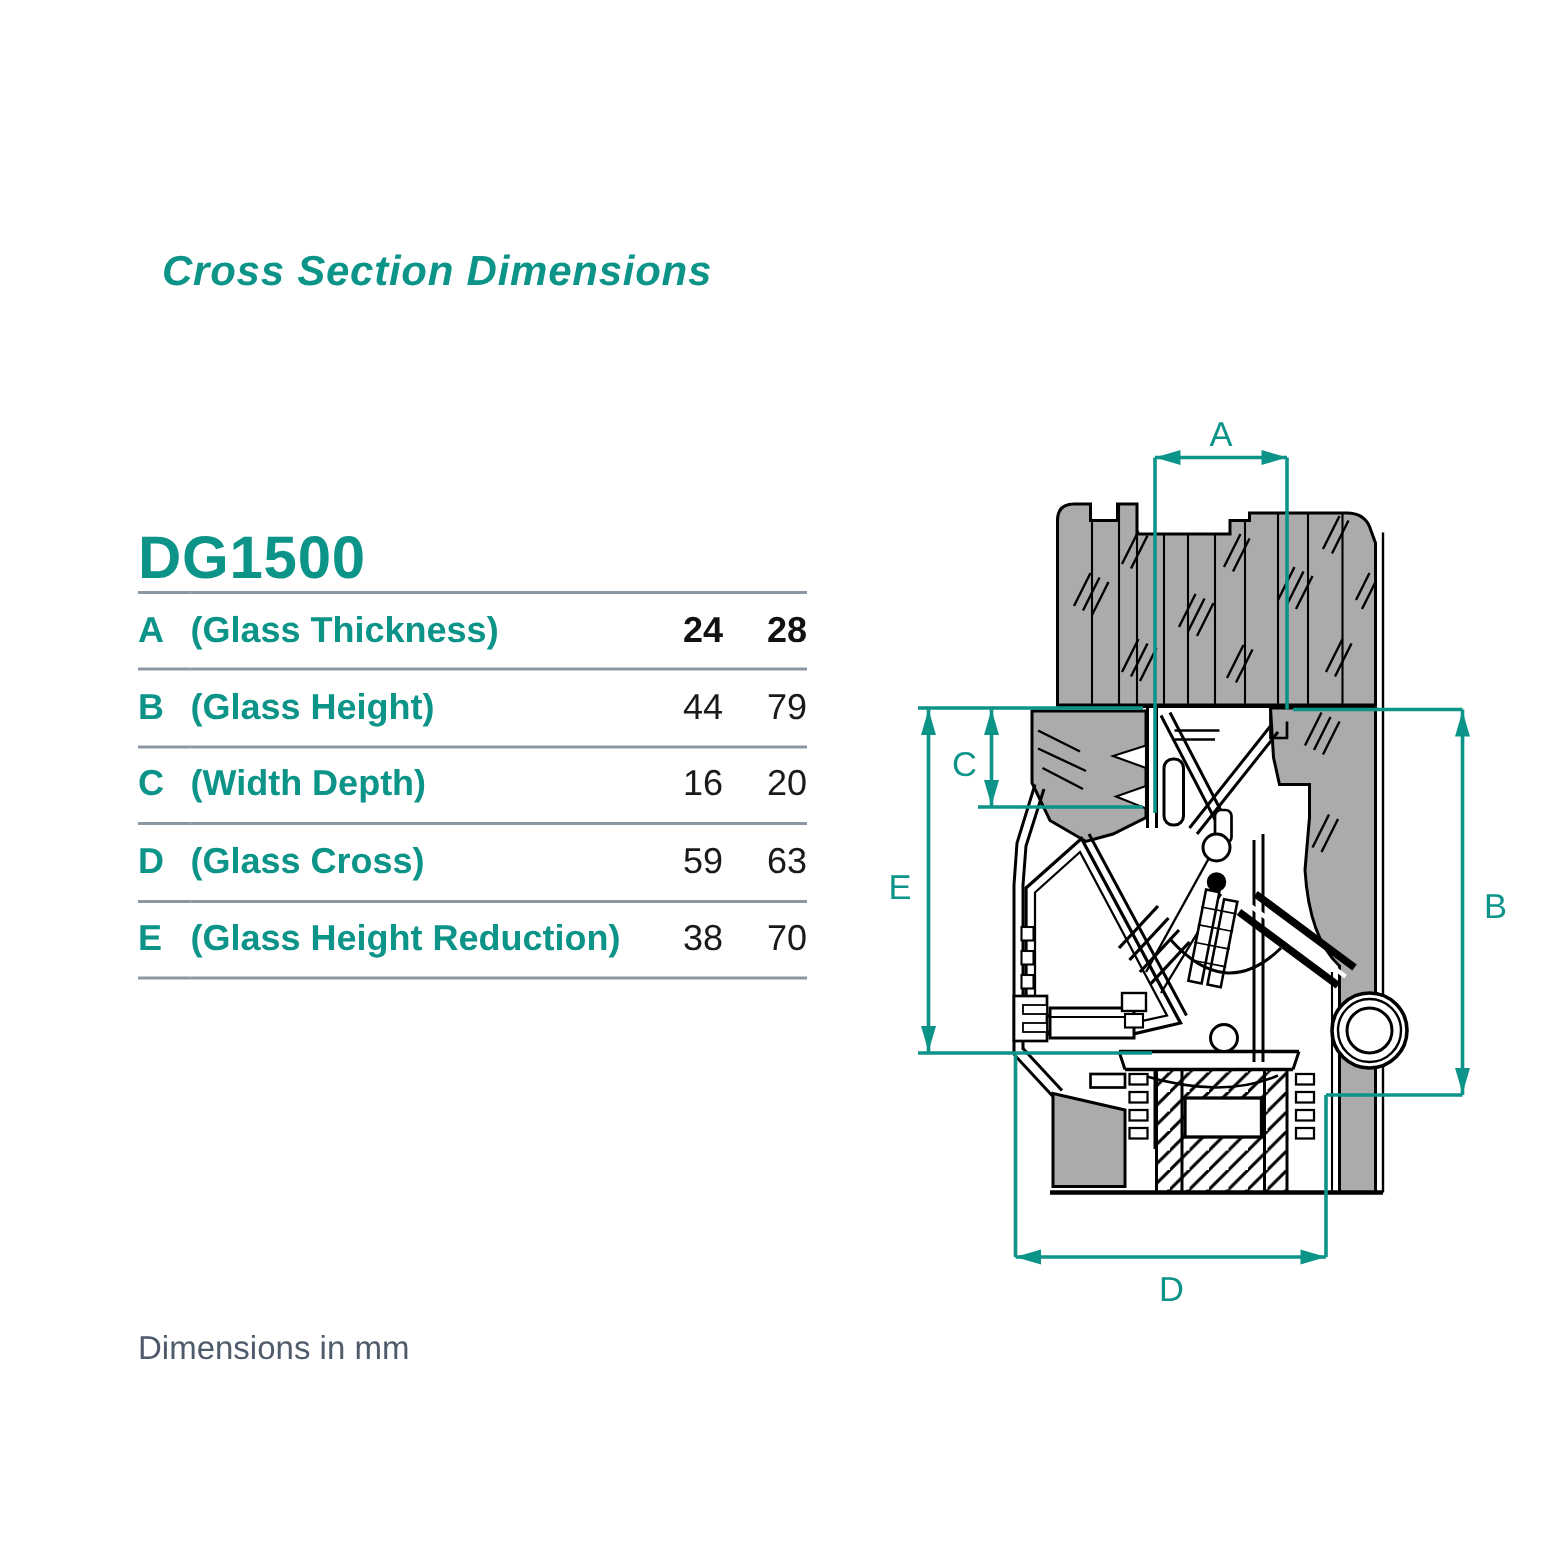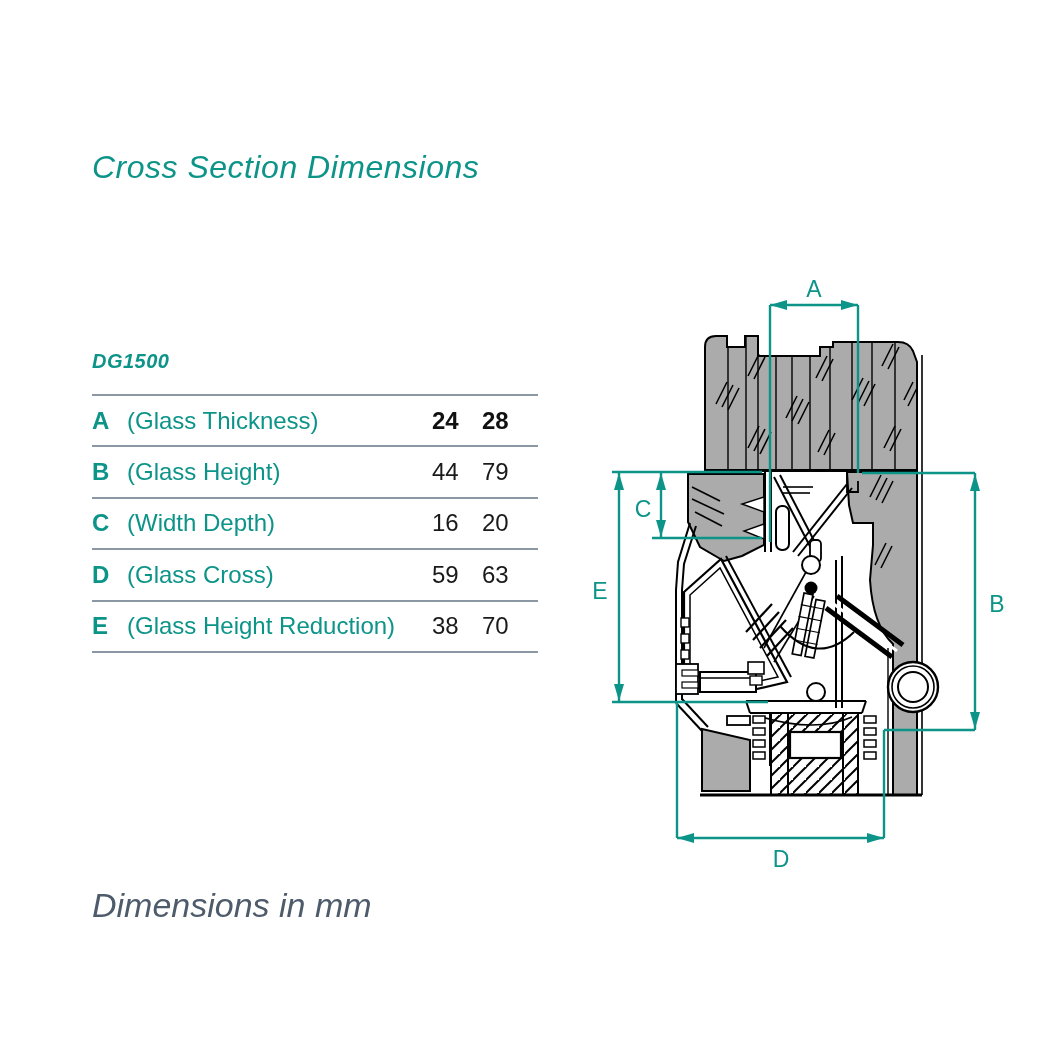--- a/index.html
+++ b/index.html
@@ -1,41 +1,41 @@
 <!DOCTYPE html>
 <html><head>
 <meta charset="utf-8">
 <style>
   html,body{margin:0;padding:0;background:#fff;}
   .canvas{
     position:relative;width:1042px;height:1042px;background:#ffffff;overflow:hidden;
     font-family:"Liberation Sans","DejaVu Sans",sans-serif;
   }
   .page-title{
-    position:absolute;left:92px;top:149px;margin:0;
-    font-size:32px;font-weight:400;font-style:italic;color:#0d9489;letter-spacing:.5px;
+    position:absolute;left:92px;top:149px;margin:16px;
+    font-size:28px;font-weight:700;font-style:italic;color:#0d9489;letter-spacing:.5px;
   }
   .product-name{
     position:absolute;left:92px;top:350px;margin:0;
-    font-size:20px;font-weight:700;font-style:italic;color:#0d9489;letter-spacing:.5px;
+    font-size:40px;font-weight:700;color:#0d9489;letter-spacing:.5px;
   }
   table.dims{
     position:absolute;left:92px;top:394px;width:446px;border-collapse:collapse;
   }
   table.dims tr{border-top:2px solid #8b97a3;}
   table.dims tr:last-child{border-bottom:2px solid #8b97a3;}
   table.dims td{height:49.4px;padding:0;font-size:24px;vertical-align:middle;}
   td.letter{width:35px;color:#0d9489;font-weight:700;}
-  td.label{color:#0d9489;padding-left:0;}
-  td.v1{width:50px;color:#1a1a1a;}
-  td.v2{width:56px;text-align:left;color:#1a1a1a;padding-right:12px;}
+  td.label{color:#0d9489;padding-left:0;font-weight:bold;}
+  td.v1{width:50px;text-align:right;color:#1a1a1a;}
+  td.v2{width:56px;text-align:right;color:#1a1a1a;padding-right:12px;}
   tr.em td.v1, tr.em td.v2{font-weight:700;color:#111;}
   .note{
     position:absolute;left:92px;top:886px;margin:0;
-    font-size:34px;color:#4d5b6b;font-weight:400;font-style:italic;
+    font-size:22px;color:#4d5b6b;font-weight:400;
   }
   svg.drawing{position:absolute;left:0;top:0;}
   .dim-label{font-size:23px;fill:#0d9489;font-family:"Liberation Sans","DejaVu Sans",sans-serif;}
 </style>
 </head>
 <body>
 
 <div class="canvas">
 
   <svg class="drawing" width="1042" height="1042" viewBox="0 0 1042 1042">

